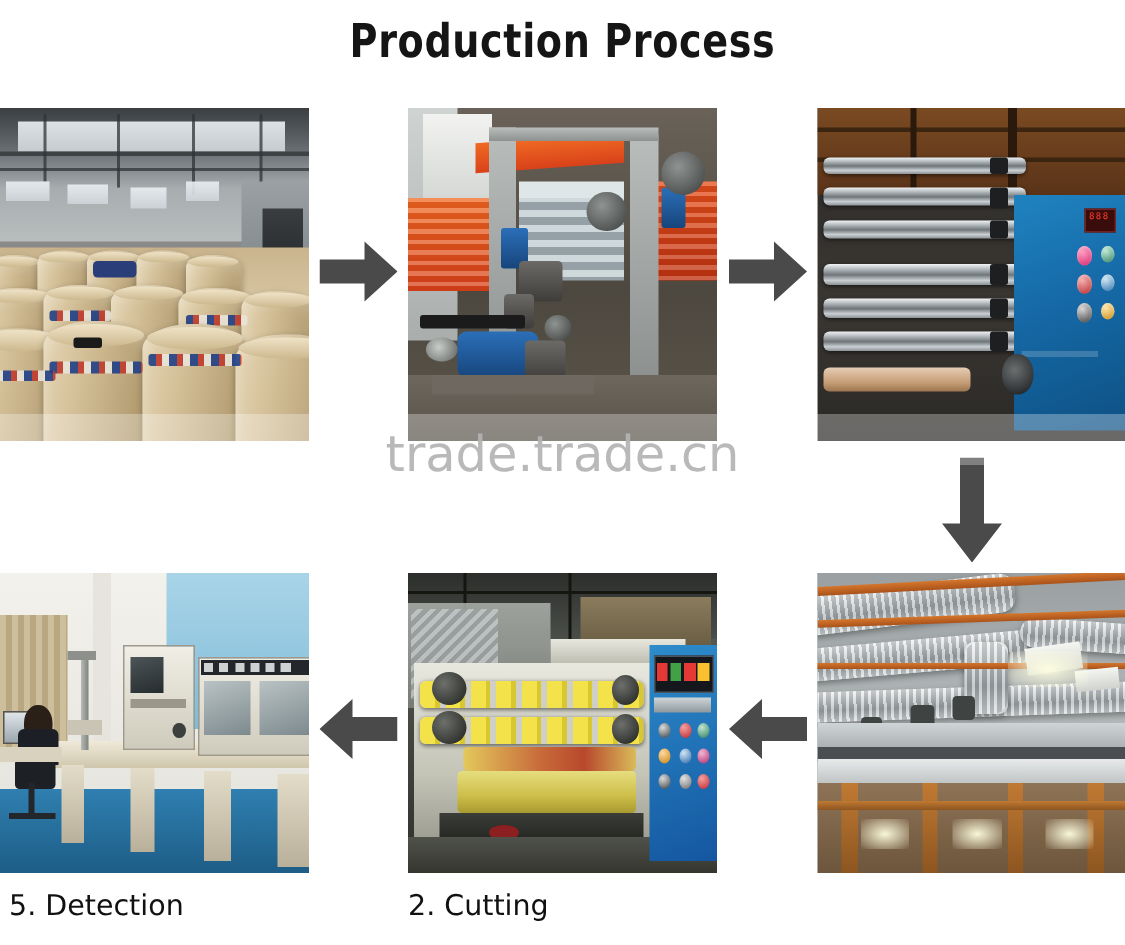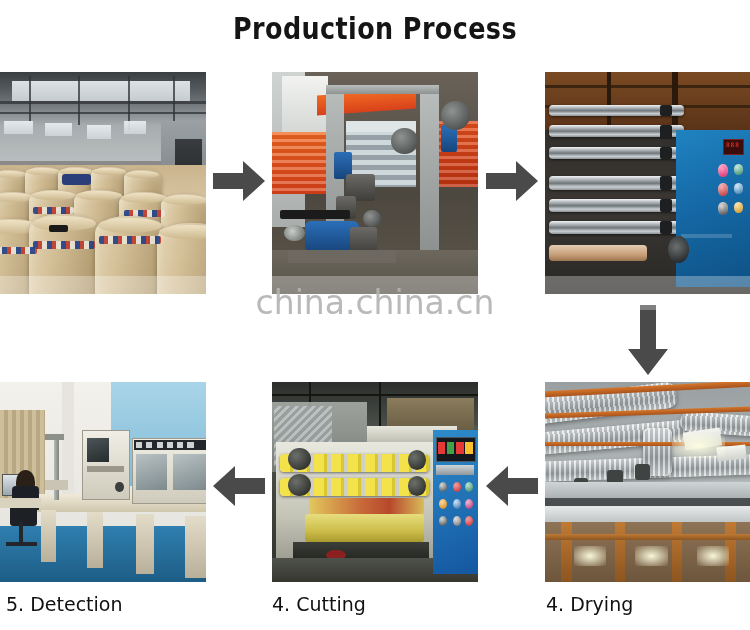--- a/index.html
+++ b/index.html
@@ -451,19 +451,18 @@
     </svg>
   </div>
 
   <div class="arrow" style="left:213px;top:463px;">
     <svg width="52" height="46" viewBox="0 0 52 46">
       <polygon points="52,15 22,15 22,3 0,23 22,43 22,31 52,31" fill="#4a4a4a"></polygon>
     </svg>
   </div>
 
   <div class="wm-band"></div>
-  <div class="watermark">china.china.cn</div>
+  <div class="watermark">trade.trade.cn</div>
 
   <div class="caption" style="left:6px;top:593px;">5. Detection</div>
-  <div class="caption" style="left:272px;top:593px;">4. Cutting</div>
-  <div class="caption" style="left:546px;top:593px;">4. Drying</div>
+  <div class="caption" style="left:272px;top:593px;">2. Cutting</div>
 
 </div>
 
 </body></html>

